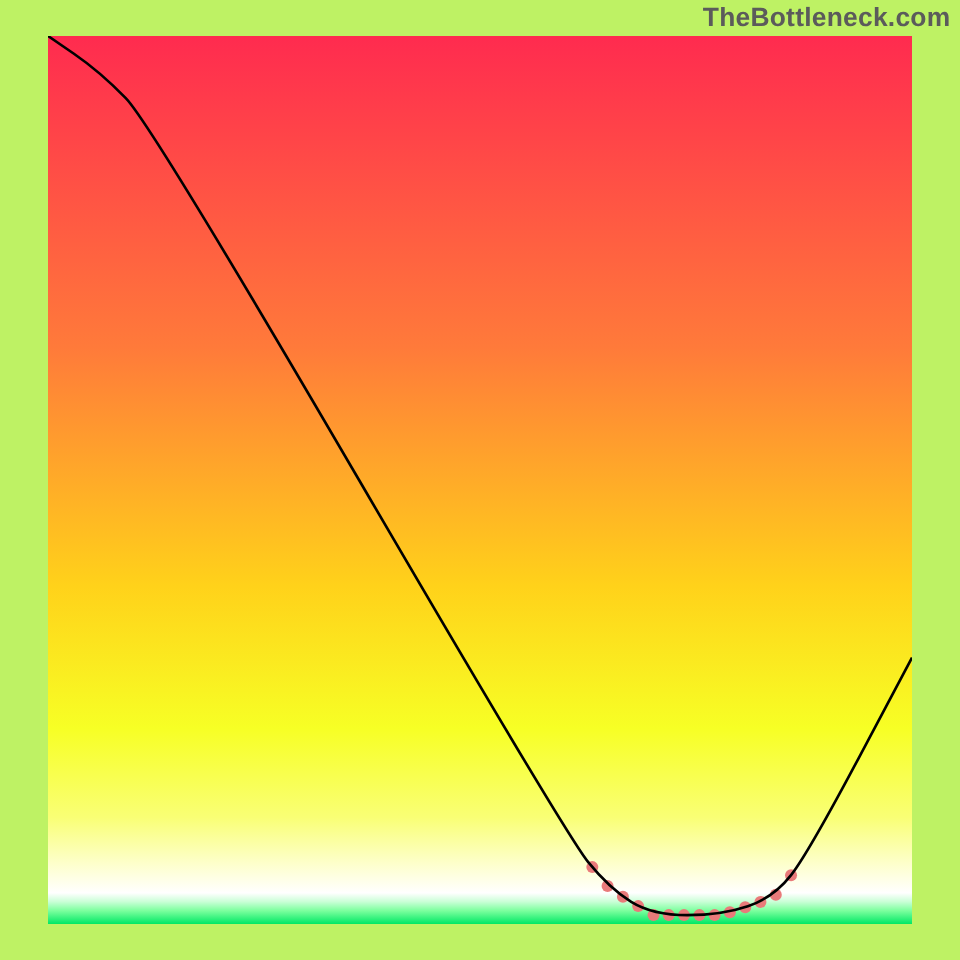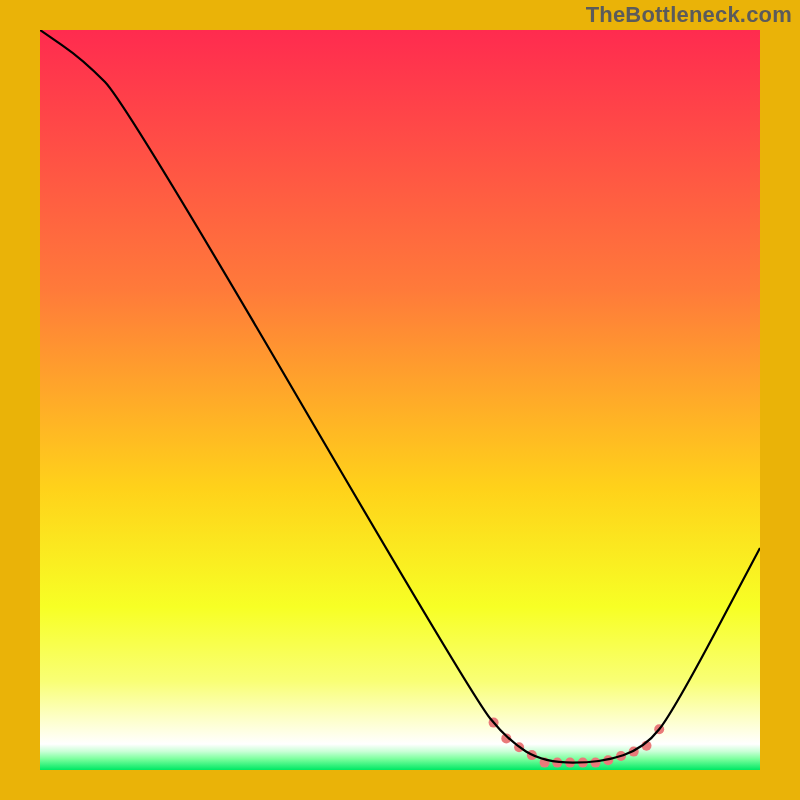--- a/index.html
+++ b/index.html
@@ -8,21 +8,21 @@
     width: 800px;
     height: 800px;
     background: #000;
     overflow: hidden;
     font-family: Arial, Helvetica, sans-serif;
   }
   .frame {
     position: relative;
     width: 800px;
     height: 800px;
-    background: #eab308;
+    background: #bef264;
   }
   .watermark {
     position: absolute;
     top: 2px;
     right: 8px;
     color: #5b5b5b;
     font-size: 22px;
     font-weight: 600;
     letter-spacing: 0.2px;
     z-index: 10;

